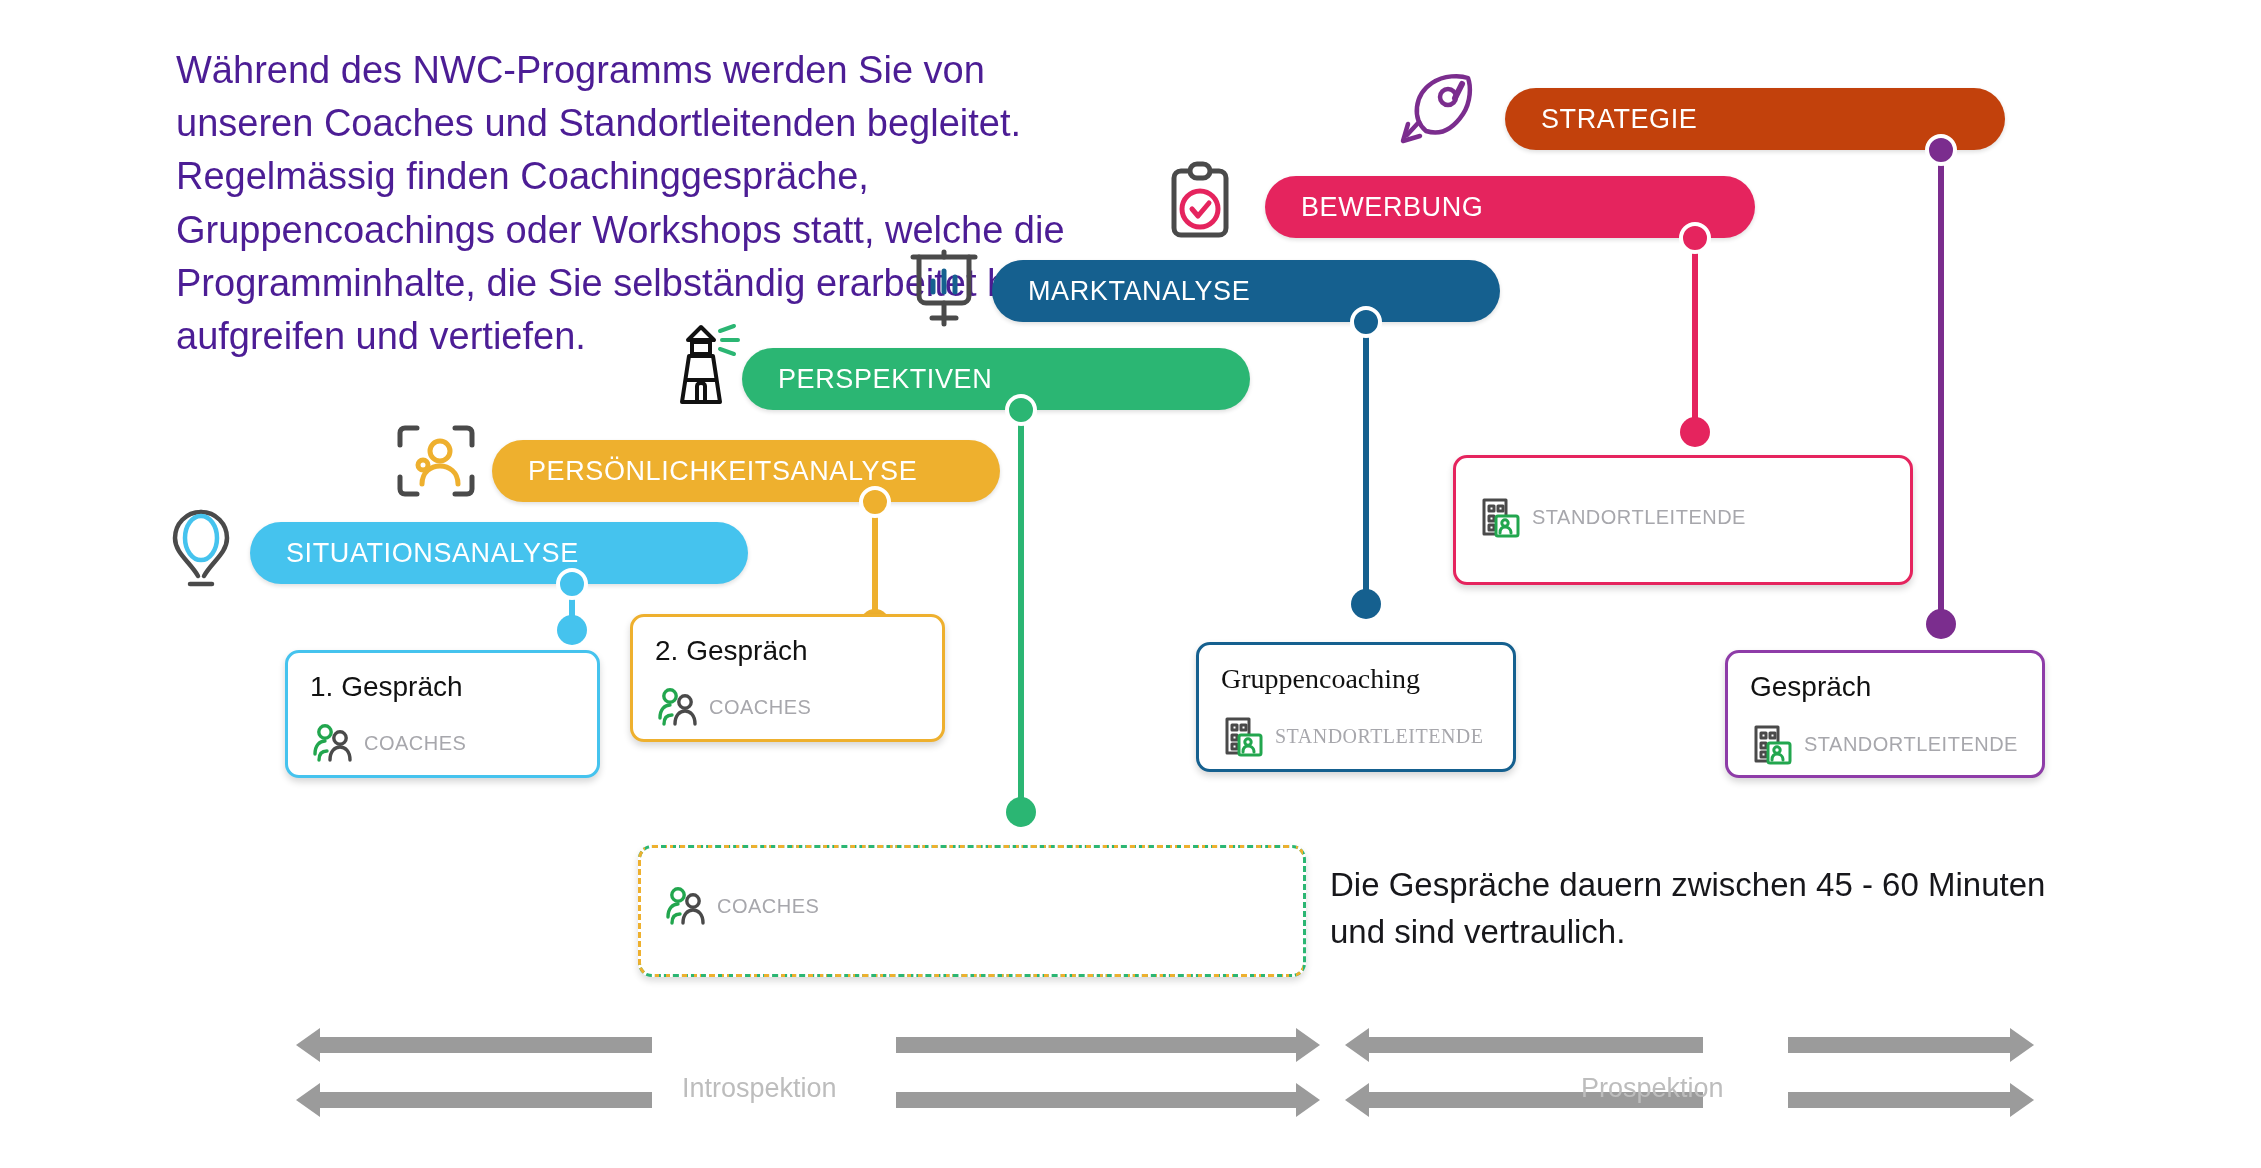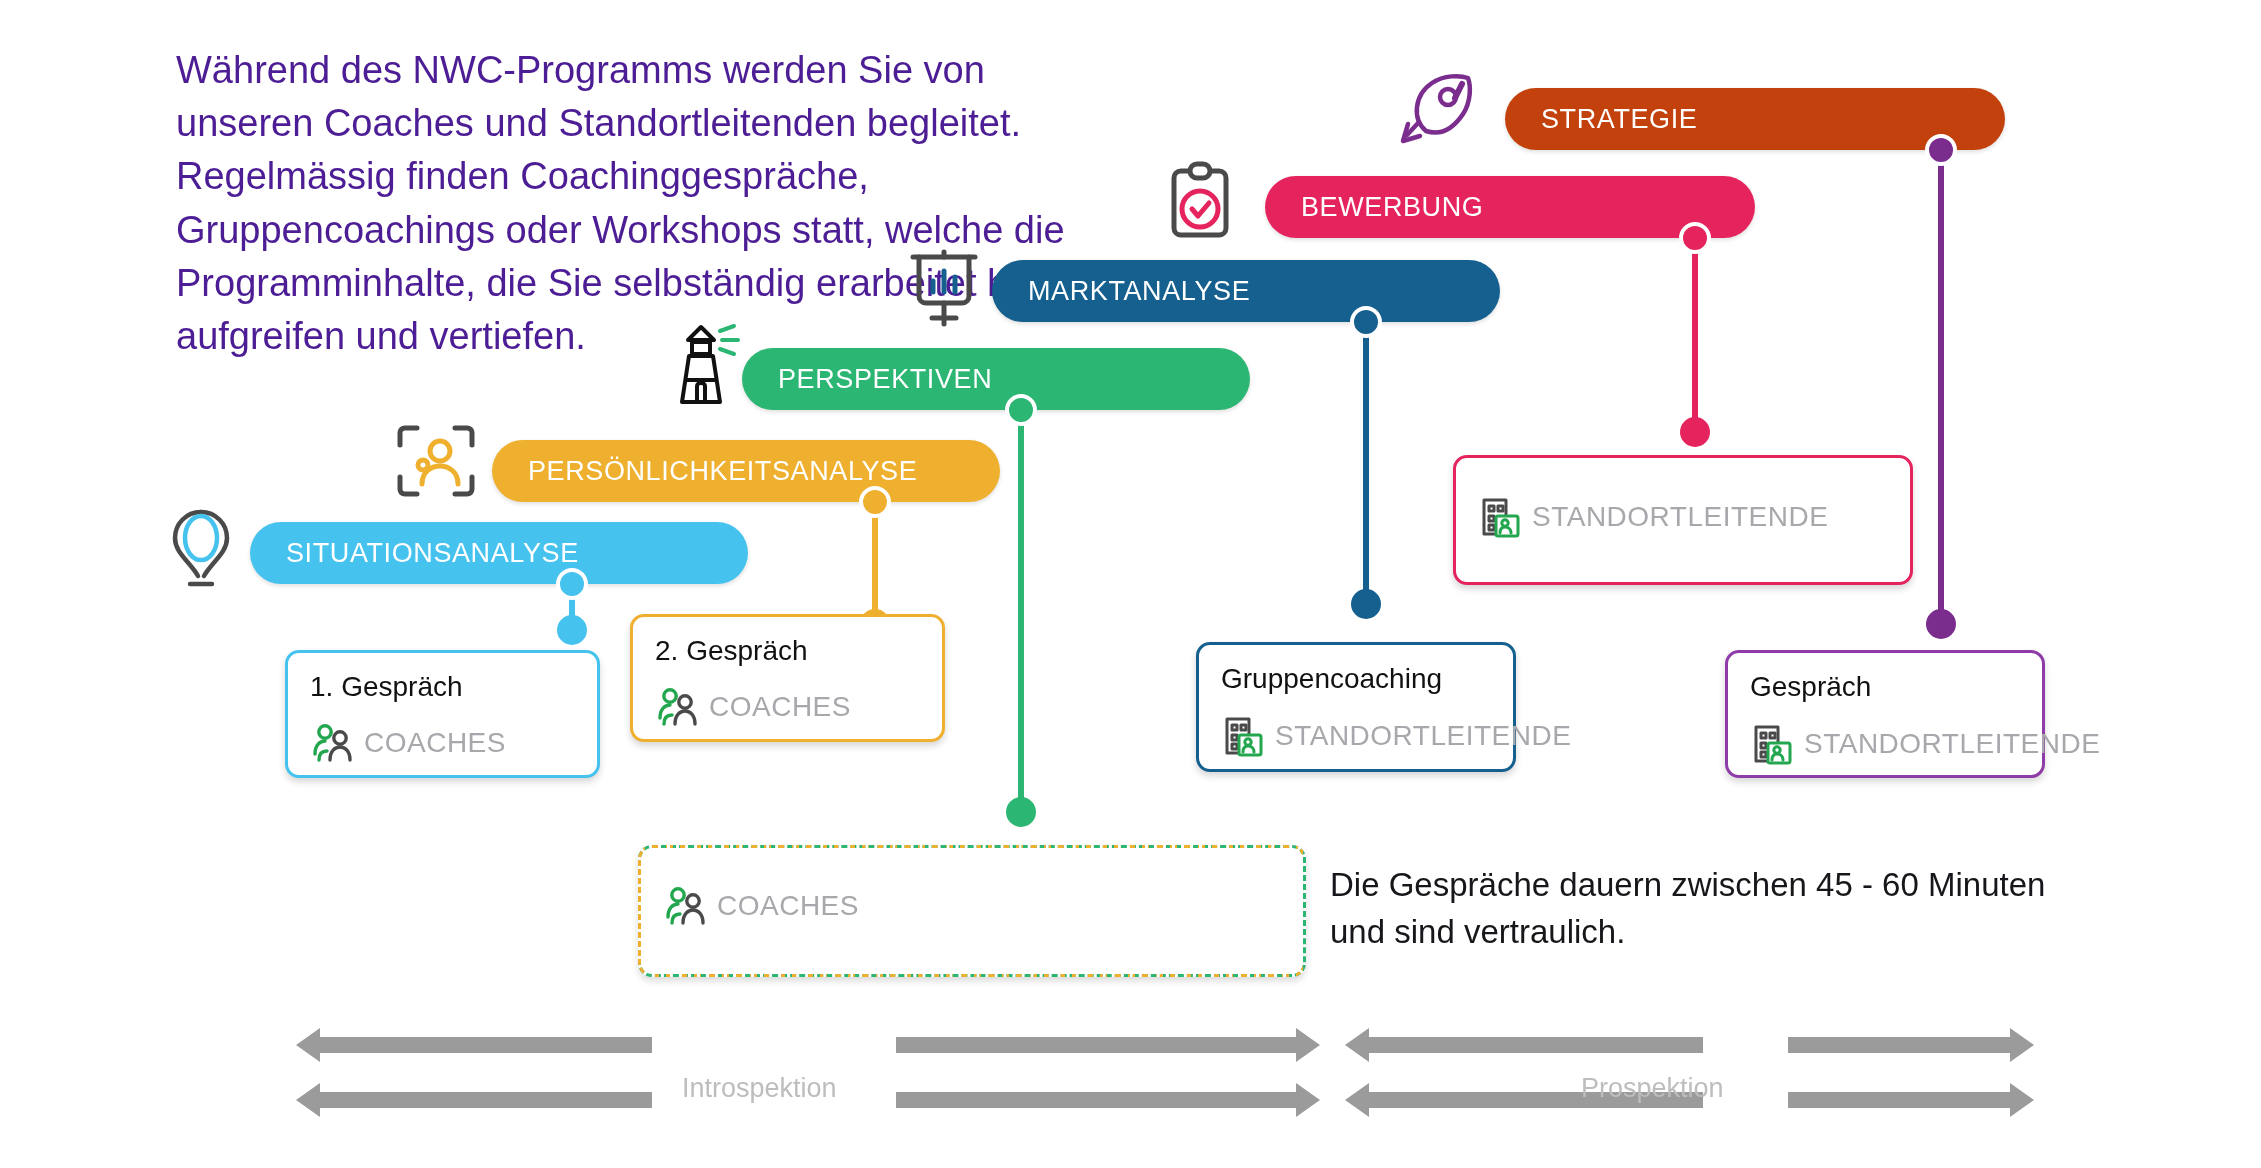--- a/index.html
+++ b/index.html
@@ -22,21 +22,21 @@
               width:24px;height:24px;border-radius:50%;border:4px solid #fff;box-sizing:content-box;}
   .conn .stem{position:absolute;left:50%;top:4px;transform:translateX(-50%);width:6px;}
   .conn .dot{position:absolute;left:50%;bottom:0;transform:translate(-50%,50%);
              width:30px;height:30px;border-radius:50%;}
 
   
   .card{position:absolute;background:#fff;border-radius:14px;border:3px solid #ccc;
         box-shadow:0 4px 7px rgba(0,0,0,.16);box-sizing:border-box;padding:18px 22px;}
   .card .title{font-size:28px;color:#111;white-space:nowrap;}
   .card .row{display:flex;align-items:center;margin-top:20px;}
-  .card .role{font-size:28px;color:#a7a7ac;letter-spacing:.5px;margin-left:10px;white-space:nowrap;}
+  .card .role{font-size:20px;color:#a7a7ac;letter-spacing:.5px;margin-left:10px;white-space:nowrap;}
   .card.dashed{border:3px dashed #2bb673;box-shadow:0 4px 7px rgba(0,0,0,.14);}
   .card.dashed::before{content:"";position:absolute;inset:-3px;border:3px dashed #eeb02e;
         border-radius:14px;pointer-events:none;
         -webkit-mask-image:repeating-linear-gradient(90deg,#000 0 7px,transparent 7px 14px);
         mask-image:repeating-linear-gradient(90deg,#000 0 7px,transparent 7px 14px);}
 
   
   .arrowrow{position:absolute;height:34px;display:flex;align-items:center;}
   .abar{height:16px;background:#9b9b9b;}
   .ahead{width:0;height:0;border-top:17px solid transparent;border-bottom:17px solid transparent;}
@@ -192,21 +192,21 @@
         <path d="M5 31 C5 22 10 18 15 18" stroke="#22a64e"></path>
         <path d="M9 37 C9 31 12 28 17 28" stroke="#22a64e"></path>
         <circle cx="30" cy="15" r="6.2" stroke="#4a4a4a"></circle>
         <path d="M20 37 C20 28 25 24 30 24 C35 24 40 28 40 37" stroke="#4a4a4a"></path>
       </svg>
     </span>
     <span class="role">COACHES</span>
   </div>
 </div>
 
-<div class="card" style="left:1196px;top:642px;width:320px;height:130px;border-color:#15608f;">
+<div class="card" style="left:1196px;top:642px;width:320px;height:130px;border-color:#15608f;font-family:Liberation Serif, serif;">
   <div class="title">Gruppencoaching</div>
   <div class="row">
     <span>
       <svg width="44" height="42" viewBox="0 0 44 42" fill="none" stroke-width="3" stroke-linecap="round" stroke-linejoin="round">
         <path d="M6 4 H28 V38 H6 Z" stroke="#4a4a4a"></path>
         <rect x="11" y="10" width="5" height="5" stroke="#4a4a4a"></rect>
         <rect x="20" y="10" width="5" height="5" stroke="#4a4a4a"></rect>
         <rect x="11" y="20" width="5" height="5" stroke="#4a4a4a"></rect>
         <rect x="11" y="29" width="5" height="5" stroke="#4a4a4a"></rect>
         <rect x="18" y="20" width="22" height="20" rx="2" fill="#fff" stroke="#22a64e"></rect>

